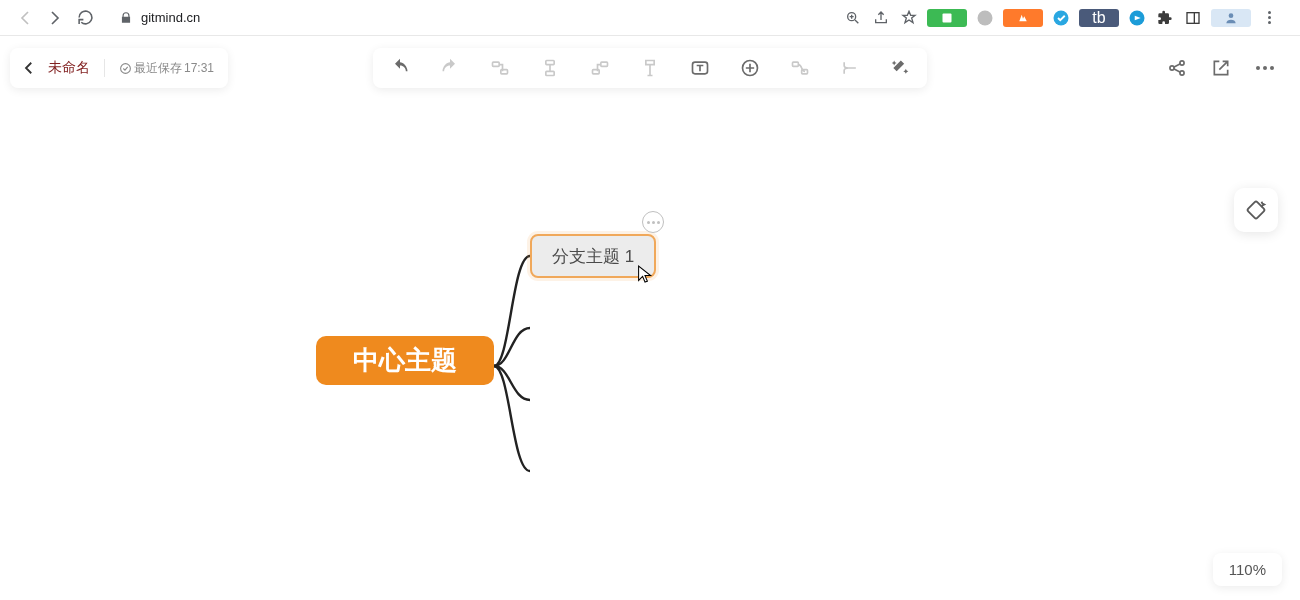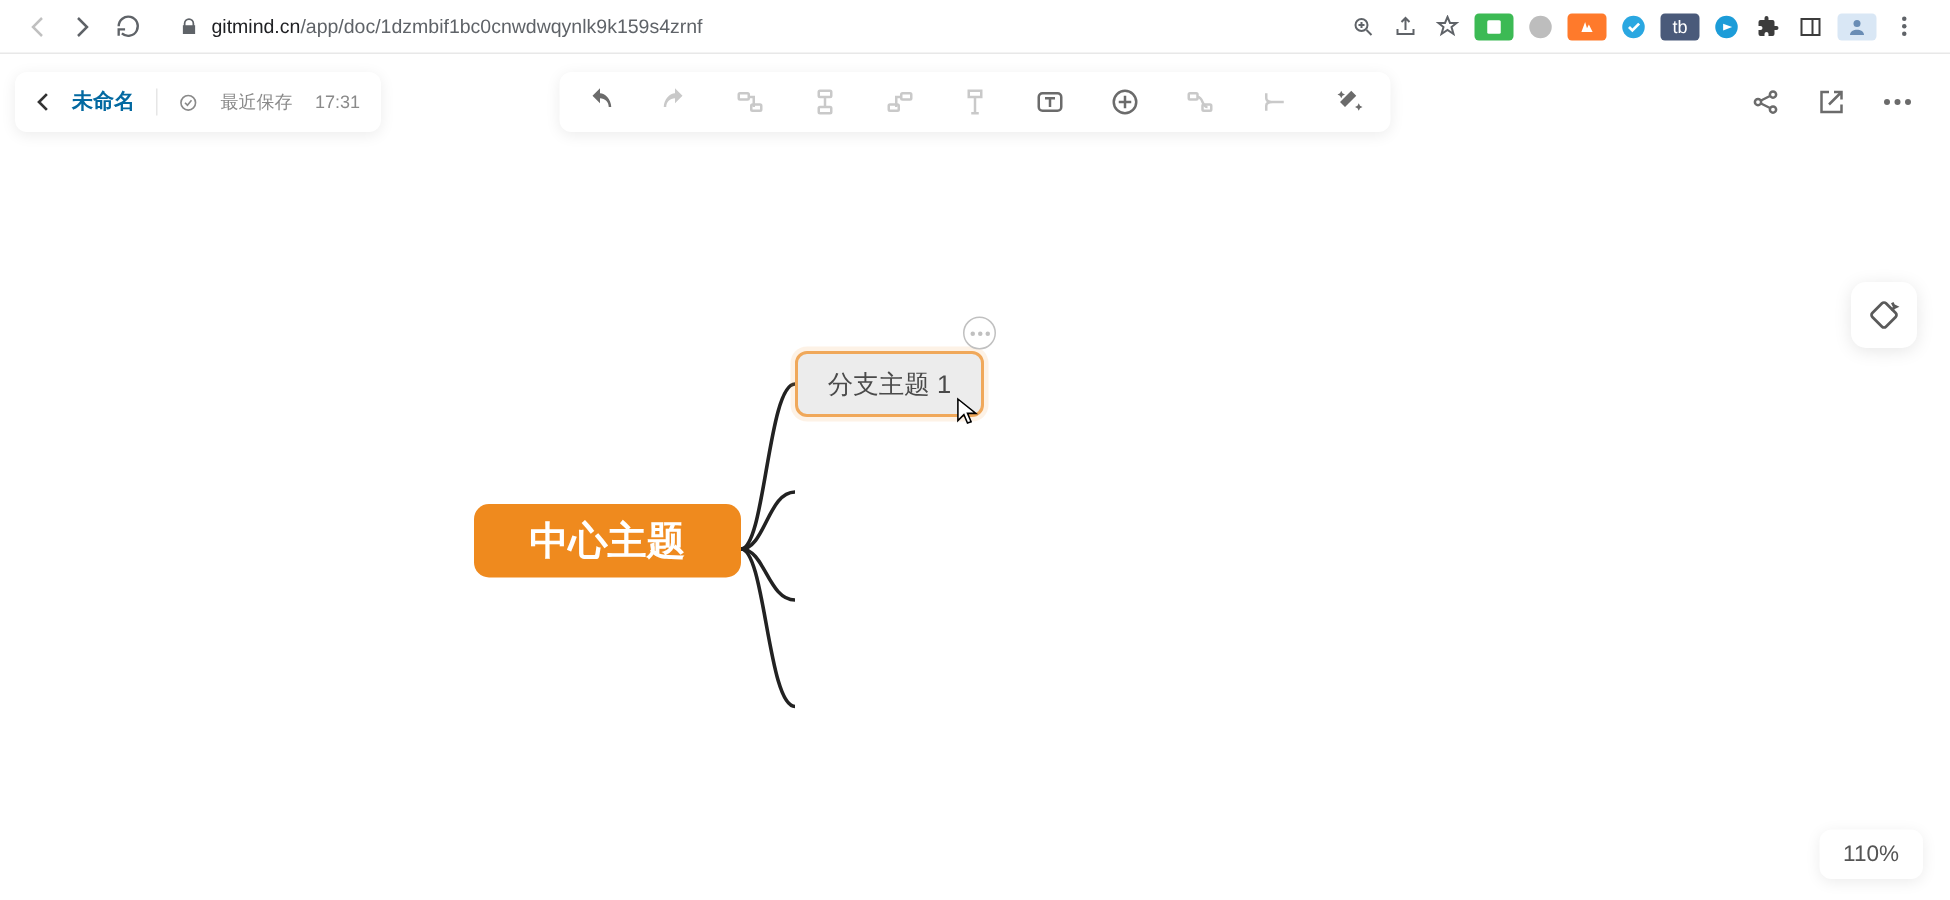--- a/index.html
+++ b/index.html
@@ -44,21 +44,21 @@
     }
     .url-area .lock { width:14px; height:14px; margin-right:8px; color:#5f6368; }
     .url-domain { color: #202124; }
     .url-path { color: #5f6368; }
     .ext-icons { display: flex; align-items: center; gap: 8px; padding-right: 6px; }
     .ext-icon {
       width: 20px; height: 20px;
       display: flex; align-items: center; justify-content: center;
       font-size: 14px; color: #5f6368;
     }
-    .ext-sq { width: 26px; height: 18px; border-radius: 3px; display:flex; align-items:center; justify-content:center; font-size:12px; color:#fff; }
+    .ext-sq { width: 40px; height: 18px; border-radius: 3px; display:flex; align-items:center; justify-content:center; font-size:16px; color:#fff; }
     .dots-v { display:flex; flex-direction:column; gap:2px; }
     .dots-v span { width:3px; height:3px; background:#5f6368; border-radius:50%; }
 
     
     .app {
       position: relative;
       height: 564px;
       background: #fff;
     }
 
@@ -69,23 +69,23 @@
       height: 40px;
       background: #fff;
       border-radius: 8px;
       box-shadow: 0 2px 10px rgba(0,0,0,0.08);
       display: flex;
       align-items: center;
       padding: 0 14px 0 10px;
       gap: 10px;
     }
     .chev-left { width:18px; height:18px; color:#333; }
-    .doc-title { font-size: 14px; font-weight: 700; color: #0369a1; }
+    .doc-title { font-size: 14px; font-weight: 400; color: #7f1d1d; }
     .sep { width:1px; height:18px; background:#e6e6e6; margin: 0 4px; }
-    .save-info { display:flex; align-items:center; gap:15px; color:#8a8a8a; font-size:12px; }
+    .save-info { display:flex; align-items:center; gap:2px; color:#8a8a8a; font-size:12px; }
     .save-info svg { width:13px; height:13px; }
 
     
     .toolbar {
       position: absolute;
       top: 12px; left: 50%;
       transform: translateX(-50%);
       height: 40px;
       background: #fff;
       border-radius: 8px;
@@ -210,21 +210,20 @@
     <svg width="17" height="17" viewBox="0 0 24 24" fill="none" stroke="currentColor" stroke-width="2.2">
         <path d="M3 12a9 9 0 1 1 3 6.7"></path>
         <path d="M3 21v-6h6"></path>
       </svg>
   </div>
   <div class="url-area">
     <svg class="lock" viewBox="0 0 24 24" fill="currentColor">
         <path d="M6 10V8a6 6 0 1 1 12 0v2h1v10H5V10h1zm2 0h8V8a4 4 0 1 0-8 0v2z"></path>
       </svg>
     <span class="url-domain">gitmind.cn</span>
-      <span class="url-path">/app/doc/1dzmbif1bc0cnwdwqynlk9k159s4zrnf</span>
   </div>
   <div class="ext-icons">
     <div class="ext-icon">
         <svg width="16" height="16" viewBox="0 0 24 24" fill="none" stroke="currentColor" stroke-width="2">
           <circle cx="10" cy="10" r="6"></circle>
           <path d="M20 20l-5-5M7 10h6M10 7v6"></path>
         </svg>
       </div>
     <div class="ext-icon">
         <svg width="16" height="16" viewBox="0 0 24 24" fill="none" stroke="currentColor" stroke-width="2">

